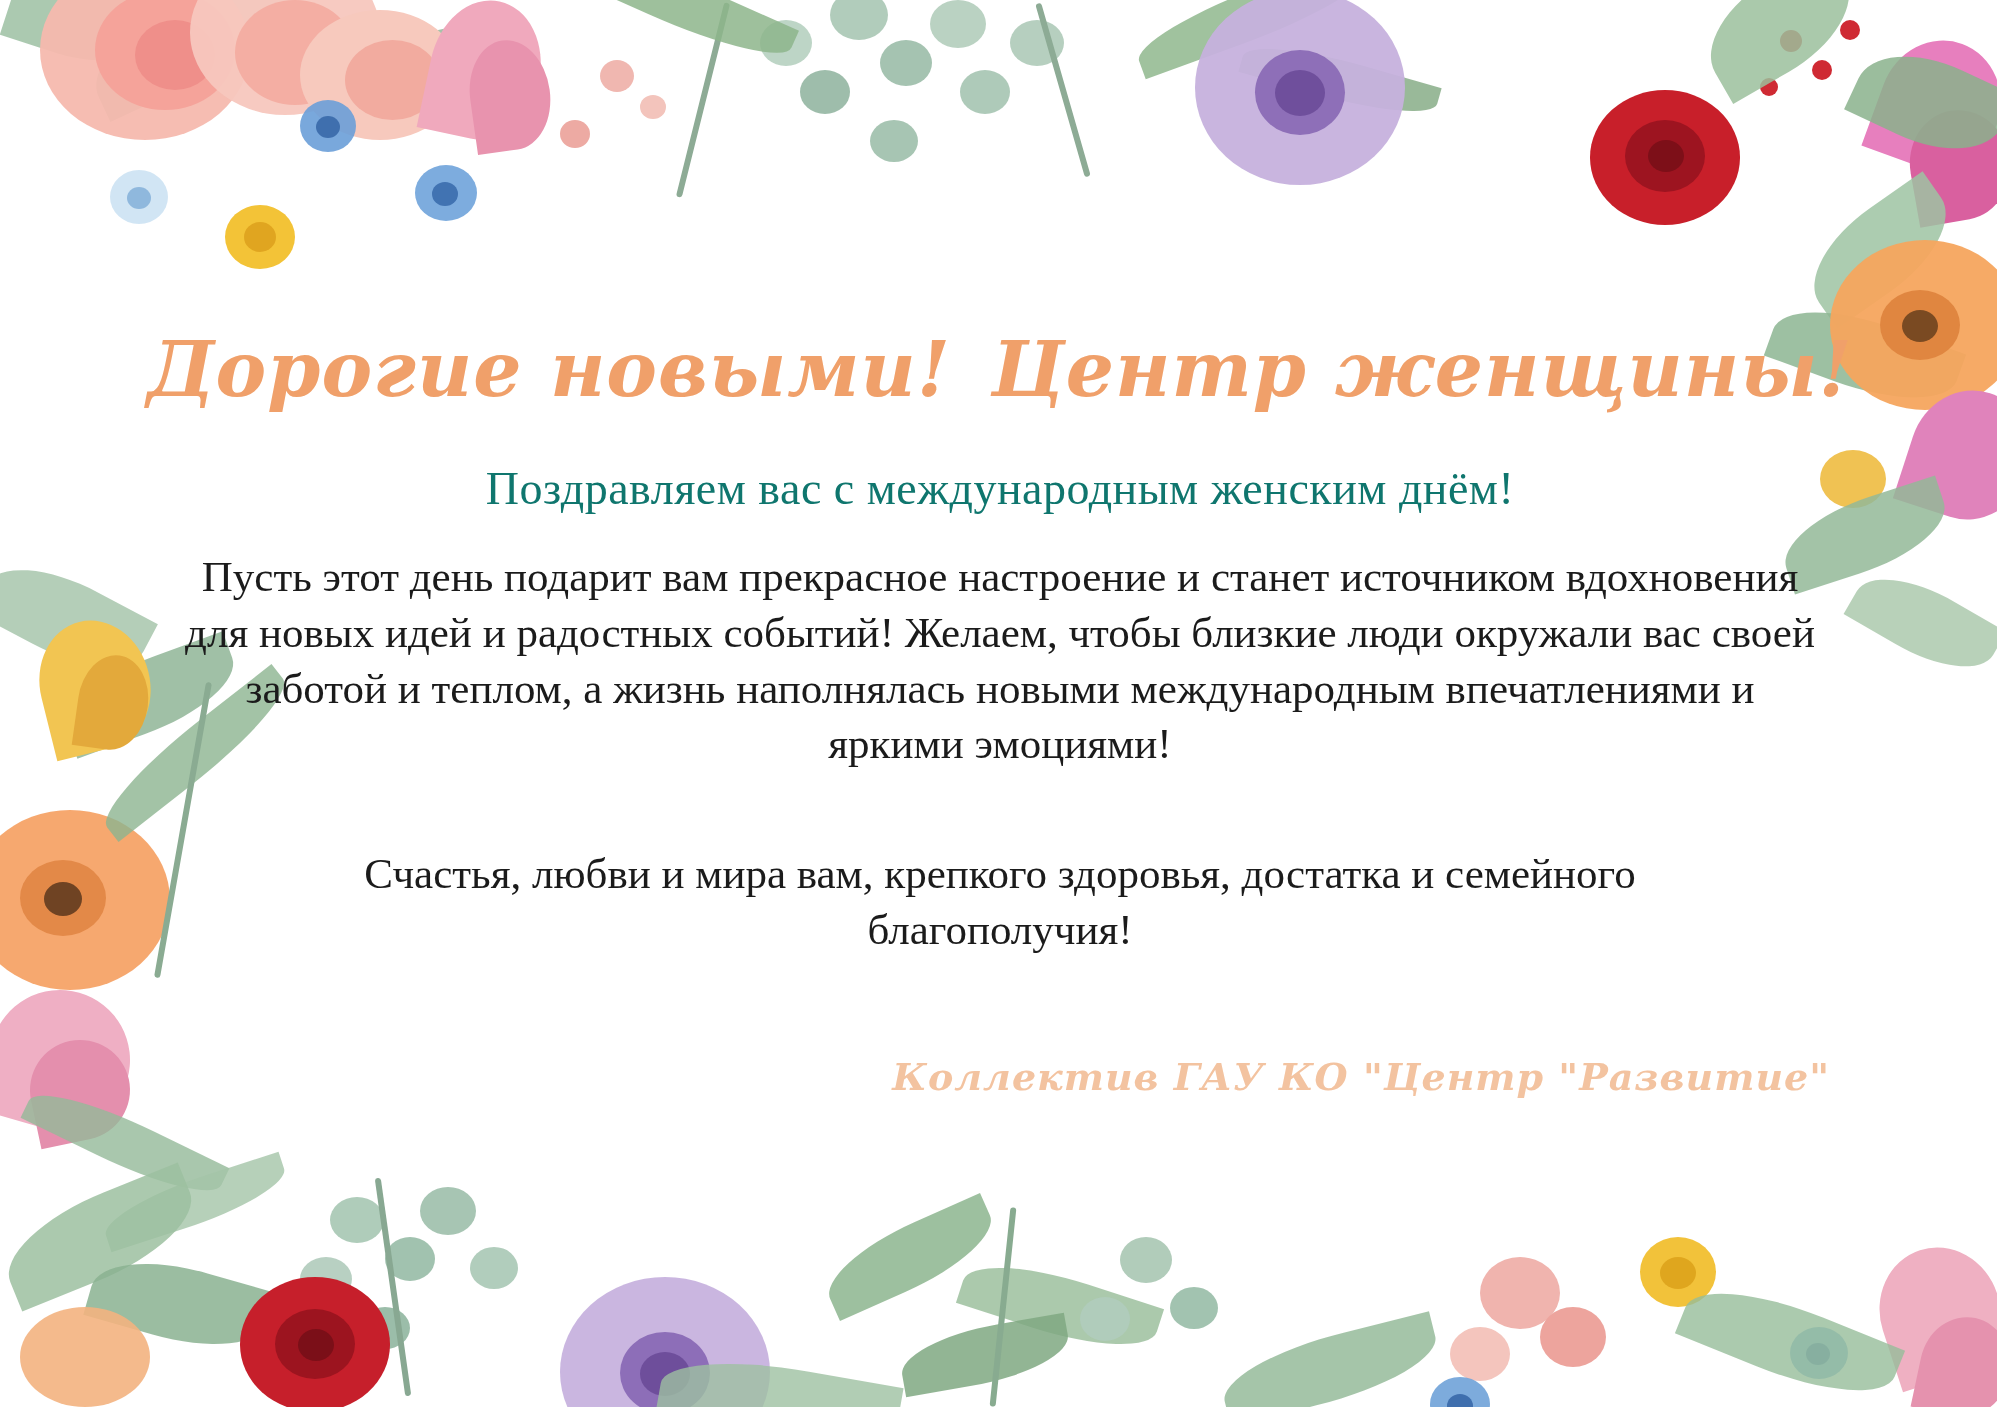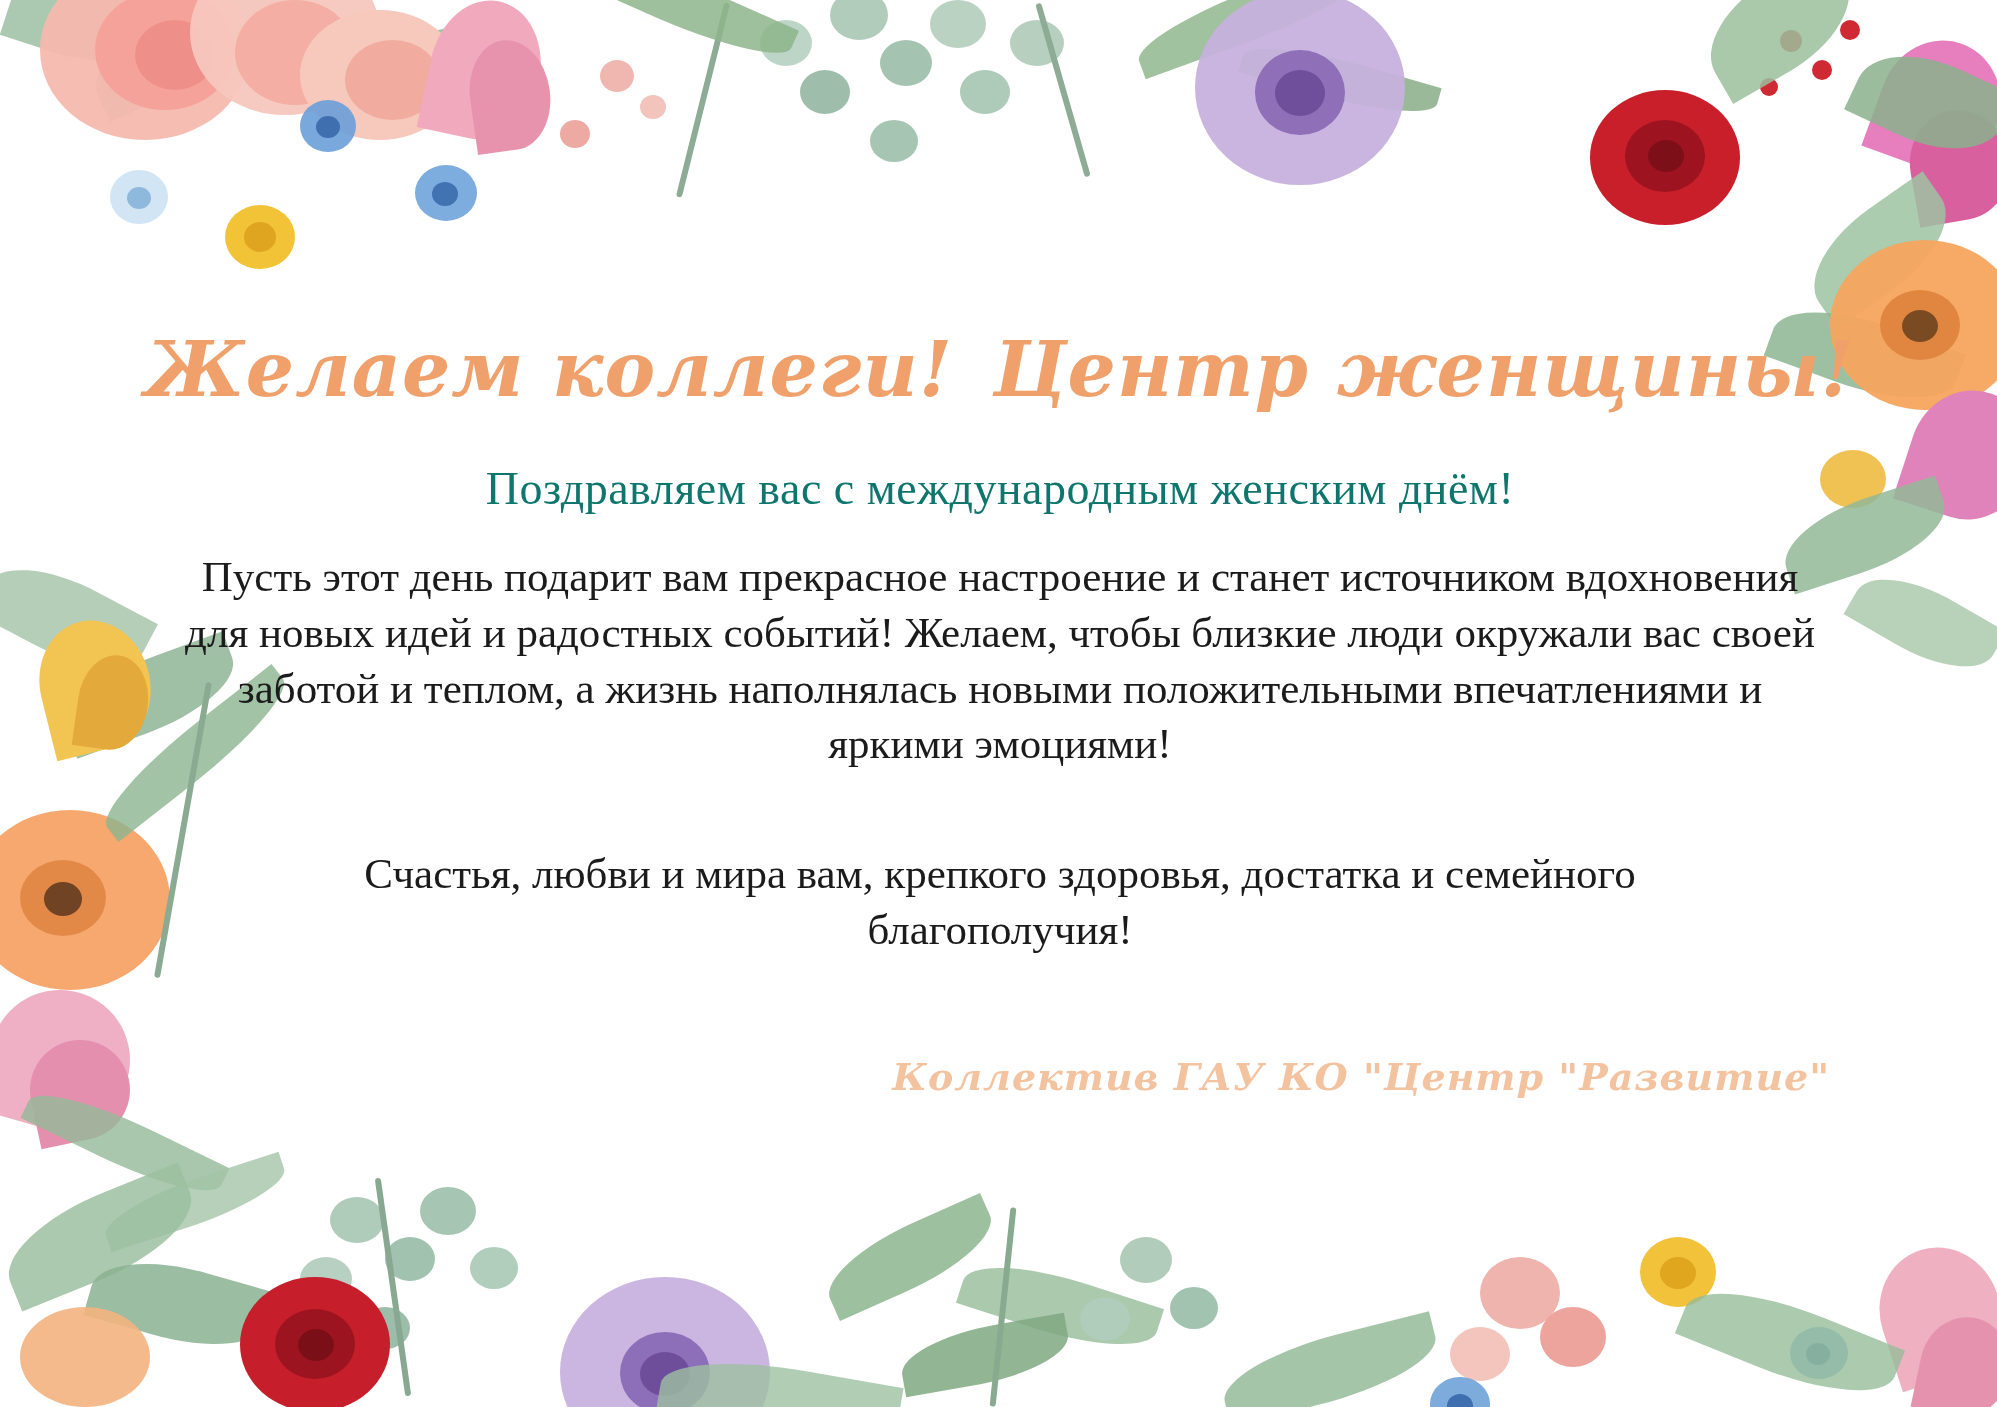--- a/index.html
+++ b/index.html
@@ -259,25 +259,25 @@
     <div class="petal" style="left:1920px; top:240px; width:90px;  height:100px; background:#e592ae; transform:rotate(12deg);"></div>
 
     <div class="leaf" style="left:1680px; top:230px; width:220px; height:70px; background:#96bd9a; transform:rotate(22deg);  opacity:.8;"></div>
     <div class="leaf" style="left:1220px; top:260px; width:220px; height:64px; background:#8fb794; transform:rotate(-14deg); opacity:.8;"></div>
     <div class="leaf" style="left:660px;  top:290px; width:240px; height:62px; background:#9dc0a1; transform:rotate(10deg);  opacity:.8;"></div>
   </div>
 
   <div class="content">
 
     <h1 class="headline">
-      <span>Желаем коллеги!</span><span class="gap"></span><span>Центр женщины!</span>
+      <span>Дорогие новыми!</span><span class="gap"></span><span>Центр женщины!</span>
     </h1>
 
     <p class="subhead">Поздравляем вас с международным женским днём!</p>
 
-    <p class="body-text">Пусть этот день подарит вам прекрасное настроение и станет источником вдохновения для новых идей и радостных событий! Желаем, чтобы близкие люди окружали вас своей заботой и теплом, а жизнь наполнялась новыми положительными впечатлениями и яркими эмоциями!</p>
+    <p class="body-text">Пусть этот день подарит вам прекрасное настроение и станет источником вдохновения для новых идей и радостных событий! Желаем, чтобы близкие люди окружали вас своей заботой и теплом, а жизнь наполнялась новыми международным впечатлениями и яркими эмоциями!</p>
 
     <p class="body-text second">Счастья, любви и мира вам, крепкого здоровья, достатка и семейного благополучия!</p>
 
     <p class="signature">Коллектив ГАУ КО  "Центр "Развитие"</p>
   </div>
 
 </div>
 
 </body></html>

